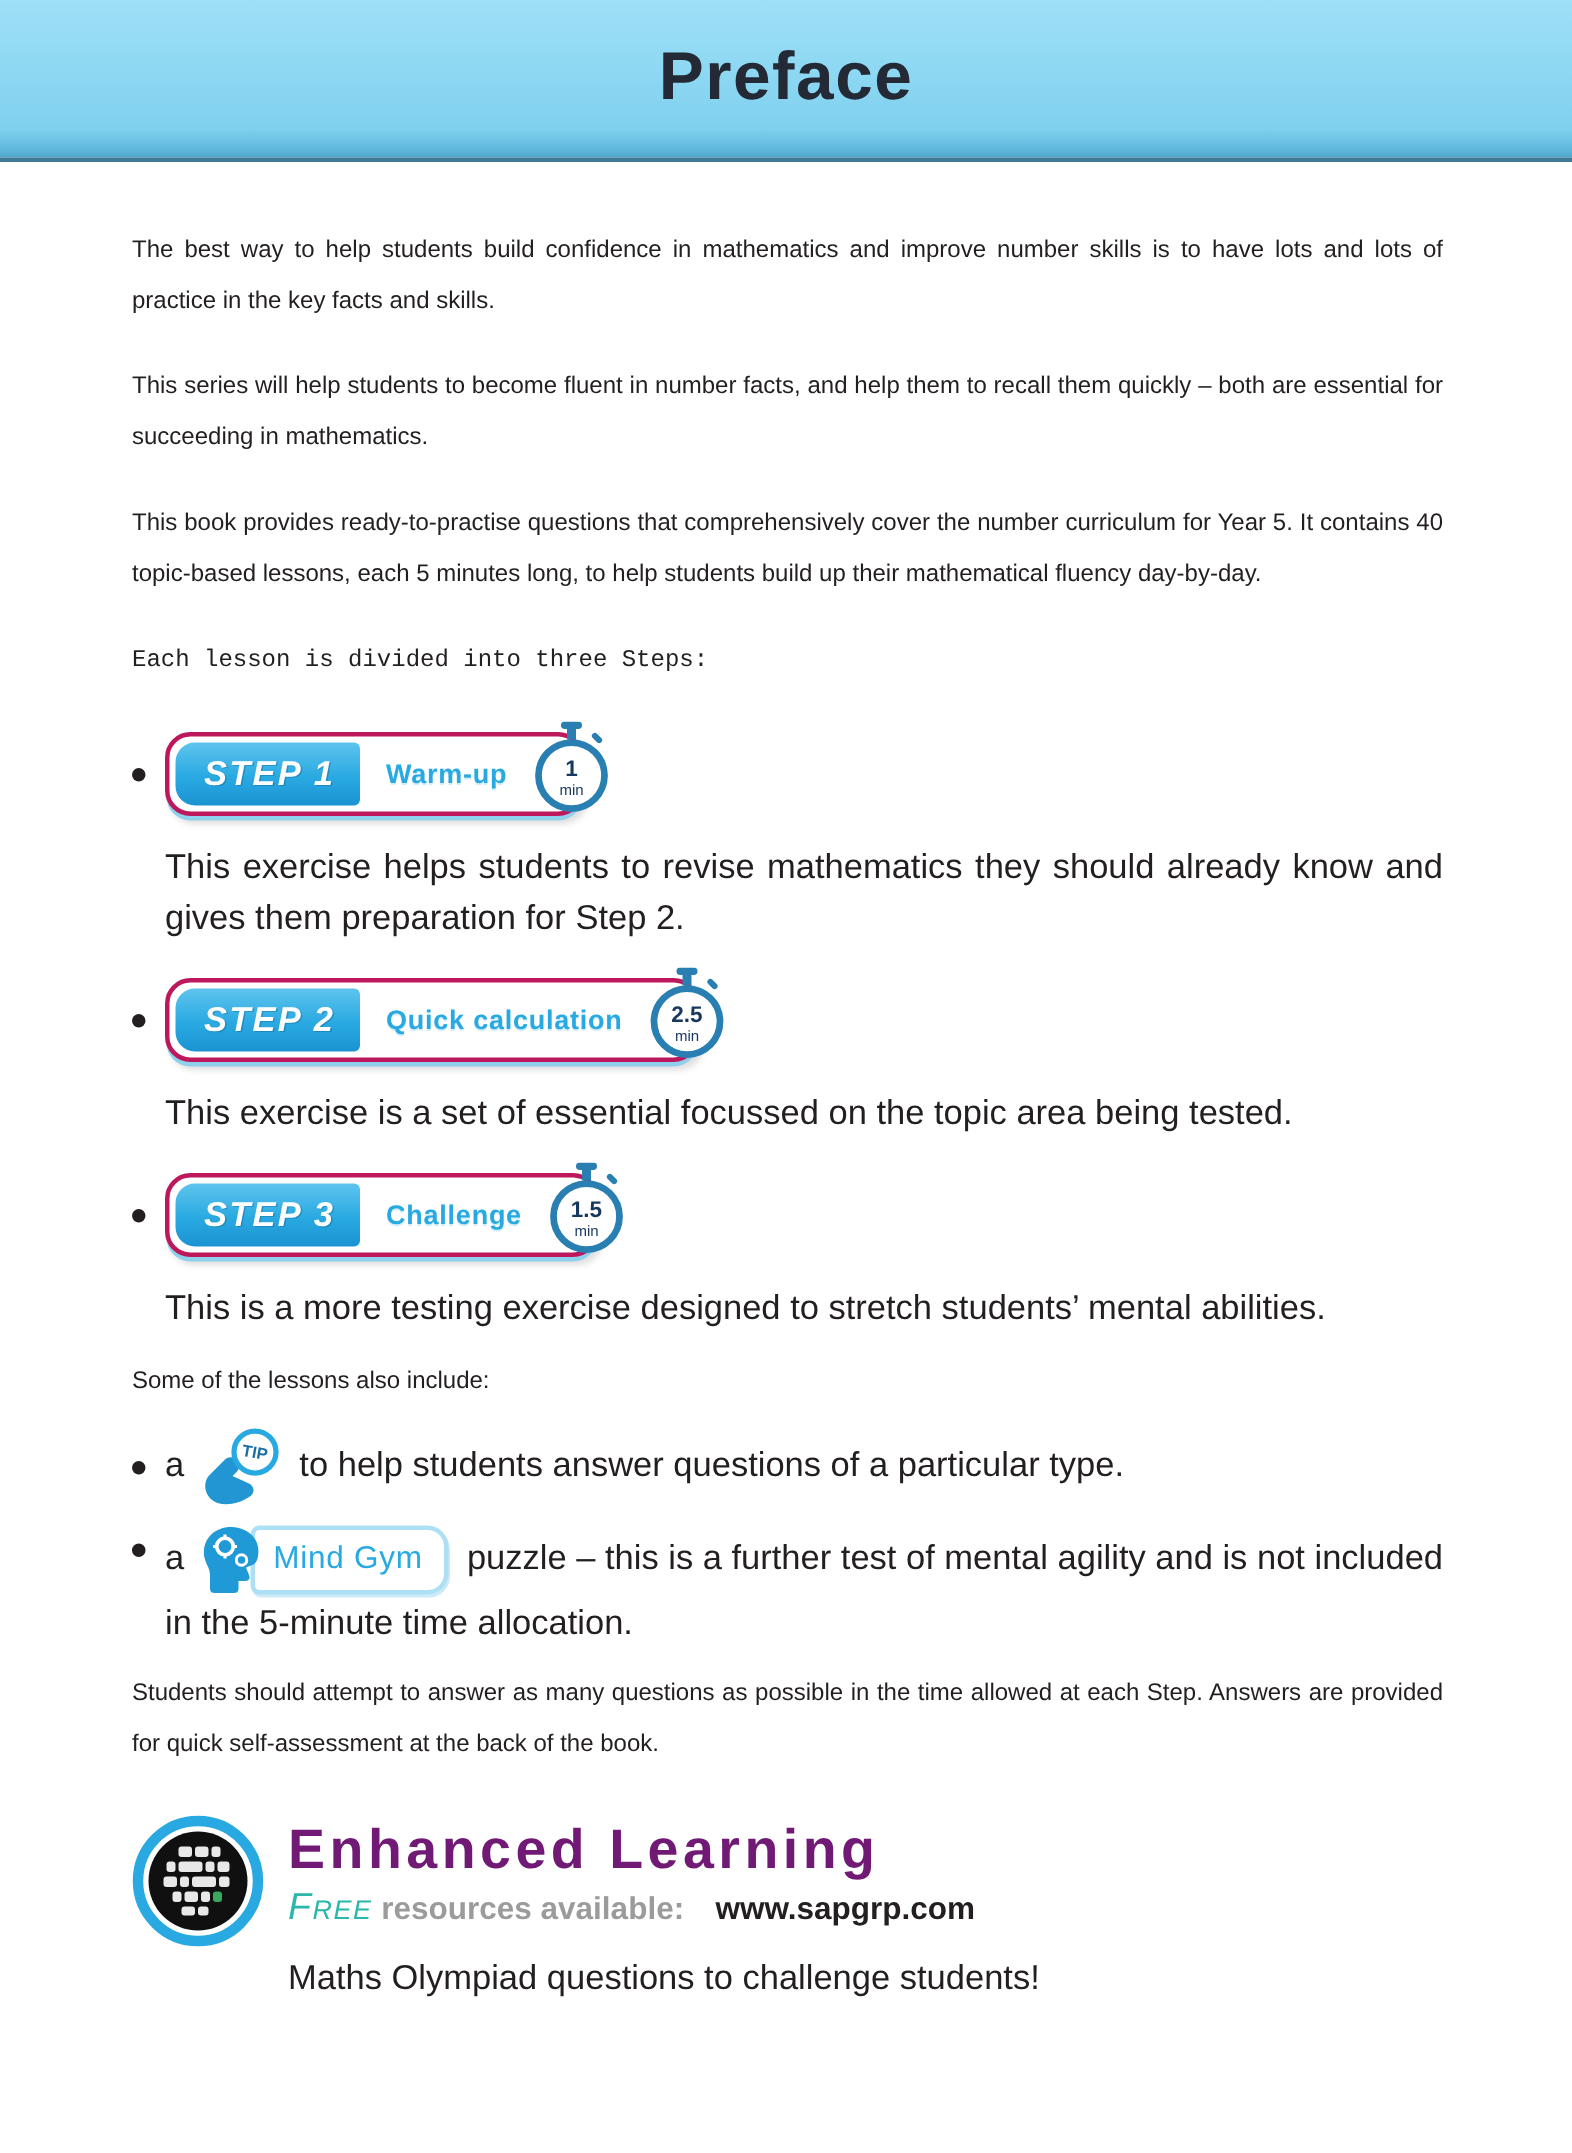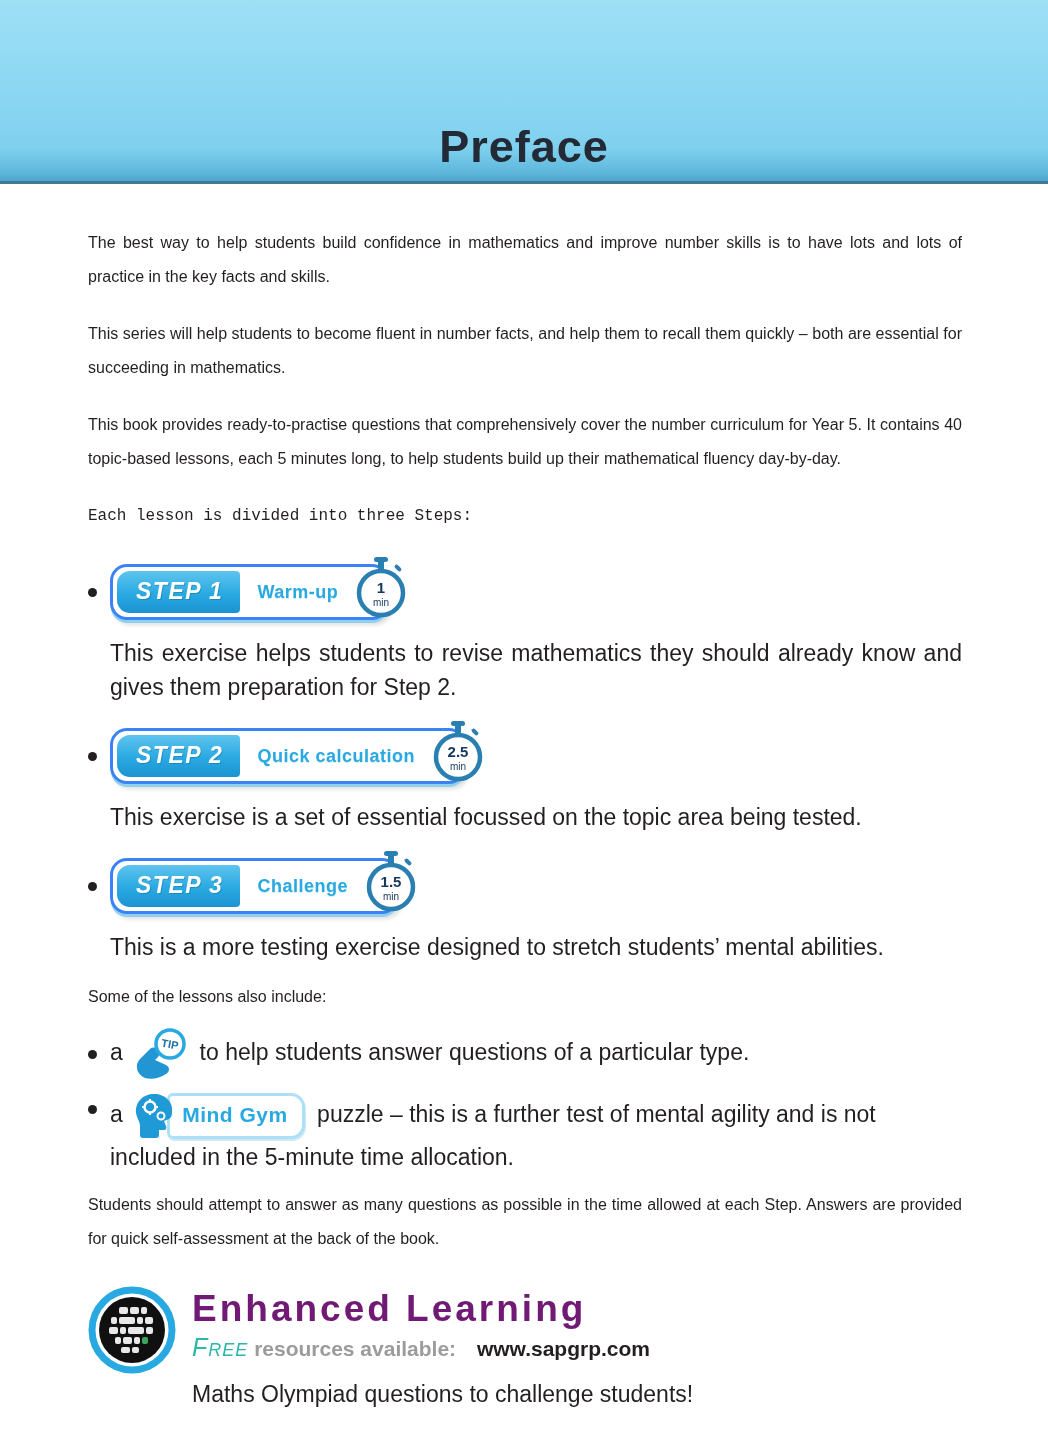--- a/index.html
+++ b/index.html
@@ -7,25 +7,25 @@
   body {
     width: 1048px; height: 1435px;
     background: #ffffff;
     font-family: "Liberation Sans", sans-serif;
     color: #231f20;
     overflow: hidden;
   }
 
   
   .header {
-    height: 184px;
+    height: 108px;
     background: linear-gradient(180deg, #9ee0f6 0%, #8ad6f2 55%, #7fd0ee 82%, #5cb6da 96%, #4da5c9 100%);
     border-bottom: 3px solid #3e7a95;
     display: flex; align-items: flex-end; justify-content: center;
-    padding-bottom: 8px;
+    padding-bottom: 28px;
   }
   .page-title {
     font-size: 45px; font-weight: 700; letter-spacing: 1px;
     color: #232a35;
   }
 
   
   .content { padding: 42px 86px 0 88px; }
 
   p.body-par {
@@ -41,21 +41,21 @@
     width: 9px; height: 9px; border-radius: 50%;
     background: #231f20; flex: 0 0 auto; margin-right: 13px;
   }
   .dot-top { align-self: flex-start; margin-top: 13px; }
 
   
   .step-badge {
     position: relative;
     display: inline-flex; align-items: center;
     background: #ffffff;
-    border: 3px solid #3b82f6;
+    border: 3px solid #be185d;
     border-radius: 17px;
     box-shadow: 0 4px 0 -1px #8fd0ec, 3px 5px 4px rgba(0,0,0,.13);
     padding: 4px 42px 4px 4px;
     margin: 8px 0;
   }
   .step-label {
     background: linear-gradient(180deg, #5ec4ee 0%, #29a9e1 55%, #1b93d2 100%);
     color: #ffffff; font-weight: 700; font-style: italic;
     font-size: 23px; letter-spacing: 1.5px;
     padding: 7px 17px 8px 19px;
@@ -77,21 +77,21 @@
   }
 
   
   .inc-body { font-size: 23px; line-height: 34px; flex: 1; }
   .inline-icon { vertical-align: middle; margin: 0 4px; }
   .mindgym-wrap { display: inline-flex; align-items: center; vertical-align: middle; margin: 0 6px 0 2px; }
   .mindgym-label {
     background: #fff; border: 3px solid #aee0f5;
     border-radius: 6px 14px 14px 6px;
     box-shadow: 1px 2px 0 #cdeaf8;
-    color: #29a9e1; font-weight: 700; font-size: 21px; letter-spacing: .5px;
+    color: #29a9e1; font-weight: 400; font-size: 21px; letter-spacing: .5px;
     padding: 2px 14px 4px 12px; margin-left: -10px; text-align: center;
   }
 
   
   .enh { display: flex; margin-top: 30px; }
   .enh-logo { flex: 0 0 auto; }
   .enh-right { margin-left: 16px; padding-top: 2px; }
   .enh-title {
     color: #701a75; font-size: 37px; font-weight: 800; letter-spacing: 3px;
   }

